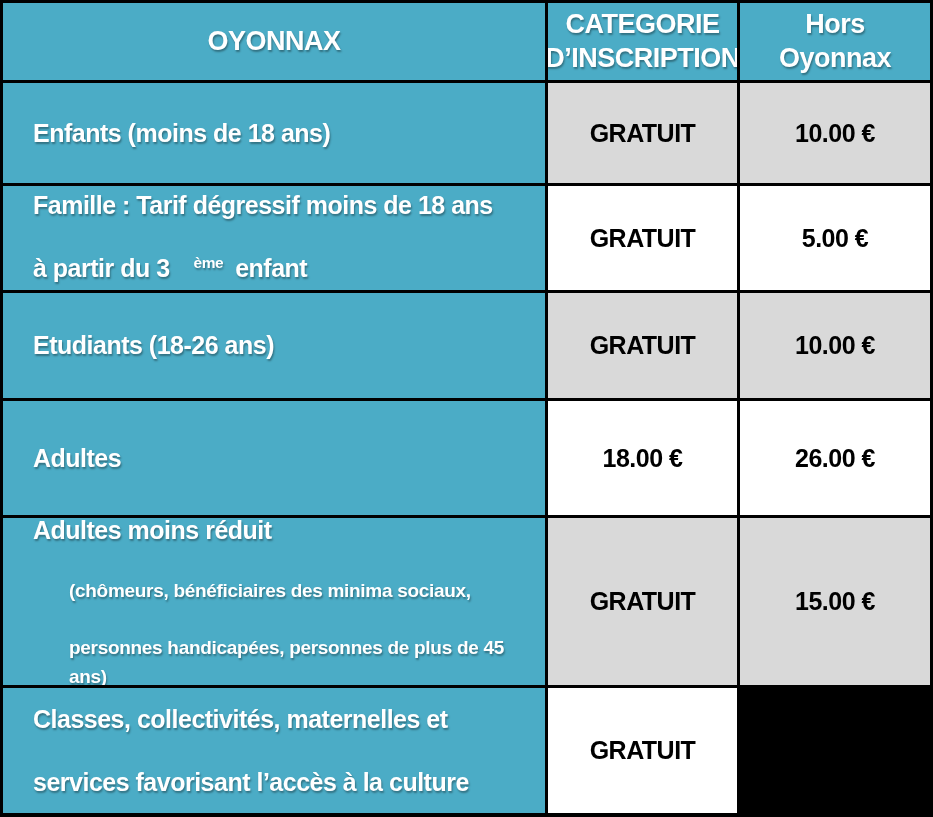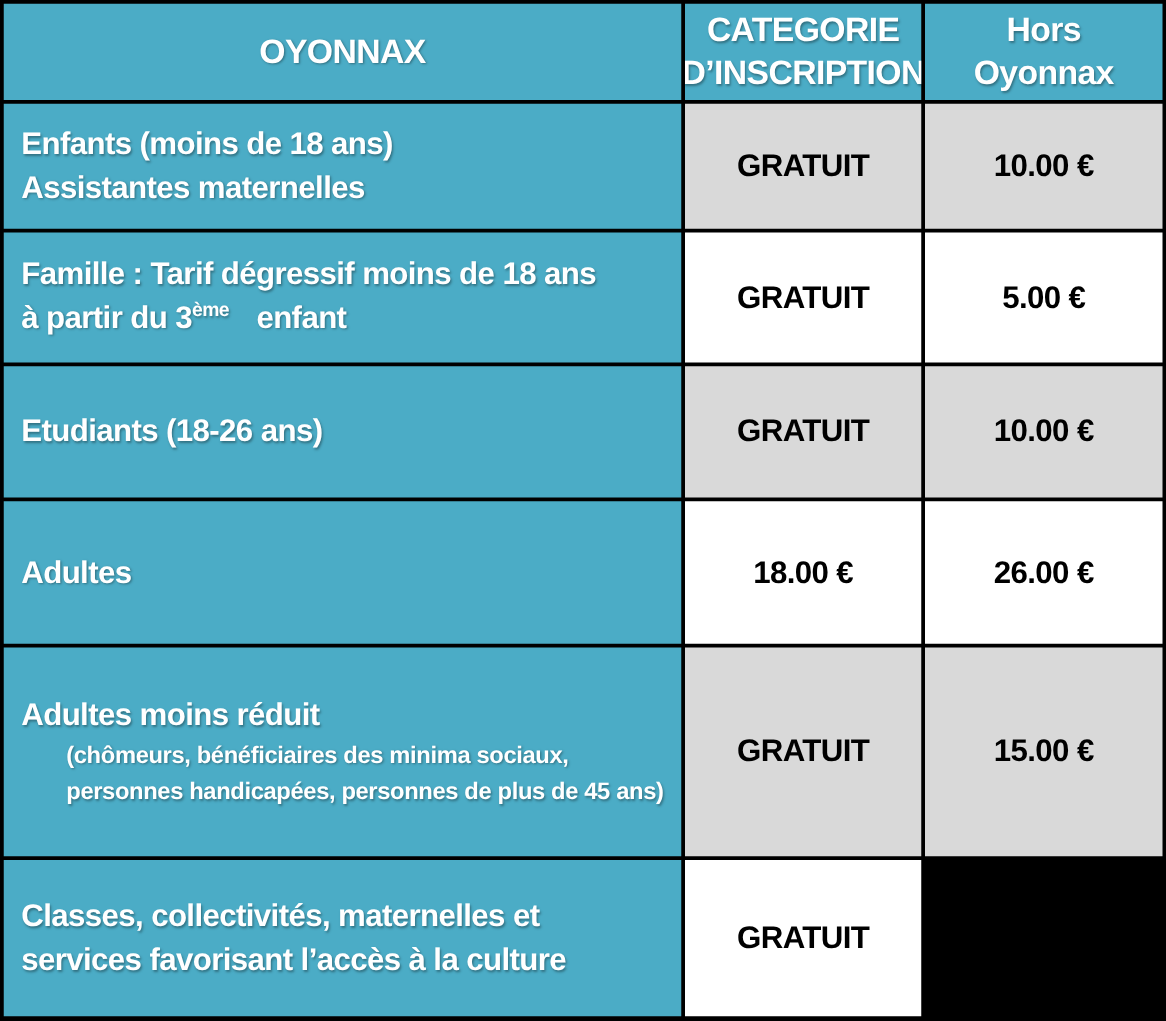--- a/index.html
+++ b/index.html
@@ -47,40 +47,42 @@
   }
   .header-cell .wrap-narrow {
     display: inline-block;
     max-width: 120px;
   }
 
   
   .category-cell {
     align-items: flex-start;
     text-align: left;
-    padding-left: 14px;
+    padding-left: 30px;
     padding-right: 10px;
     font-size: 25px;
     letter-spacing: -0.5px;
     line-height: 35px;
     text-shadow: 1px 1.5px 2px rgba(0,0,0,0.35);
+    gap: 28px;
   }
   .category-cell .subnote {
     font-size: 19px;
     line-height: 29px;
     letter-spacing: -0.3px;
     margin-left: 36px;
   }
   .sup {
     font-size: 0.62em;
     vertical-align: baseline;
     position: relative;
     top: -0.55em;
+    margin-left: 24px;
   }
-  .word-gap { margin-left: 22px; }
+  .word-gap { margin-left: 12px; }
 
   
   .value-cell {
     align-items: center;
     text-align: left;
     color: #000000;
     font-weight: bold;
     font-size: 25px;
     letter-spacing: -0.5px;
     background: #ffffff;
@@ -99,21 +101,20 @@
   </div>
   <div class="cell teal header-cell">
     <span>CATEGORIE D’INSCRIPTION</span>
   </div>
   <div class="cell teal header-cell">
     <span class="wrap-narrow">Hors Oyonnax</span>
   </div>
 
   <div class="cell teal category-cell">
     <div>Enfants (moins de 18 ans)</div>
-    <div>Assistantes maternelles</div>
   </div>
   <div class="cell value-cell shaded">
     <span>GRATUIT</span>
   </div>
   <div class="cell value-cell shaded">
     <span>10.00 €</span>
   </div>
 
   <div class="cell teal category-cell">
     <div>Famille : Tarif dégressif moins de 18 ans</div>

